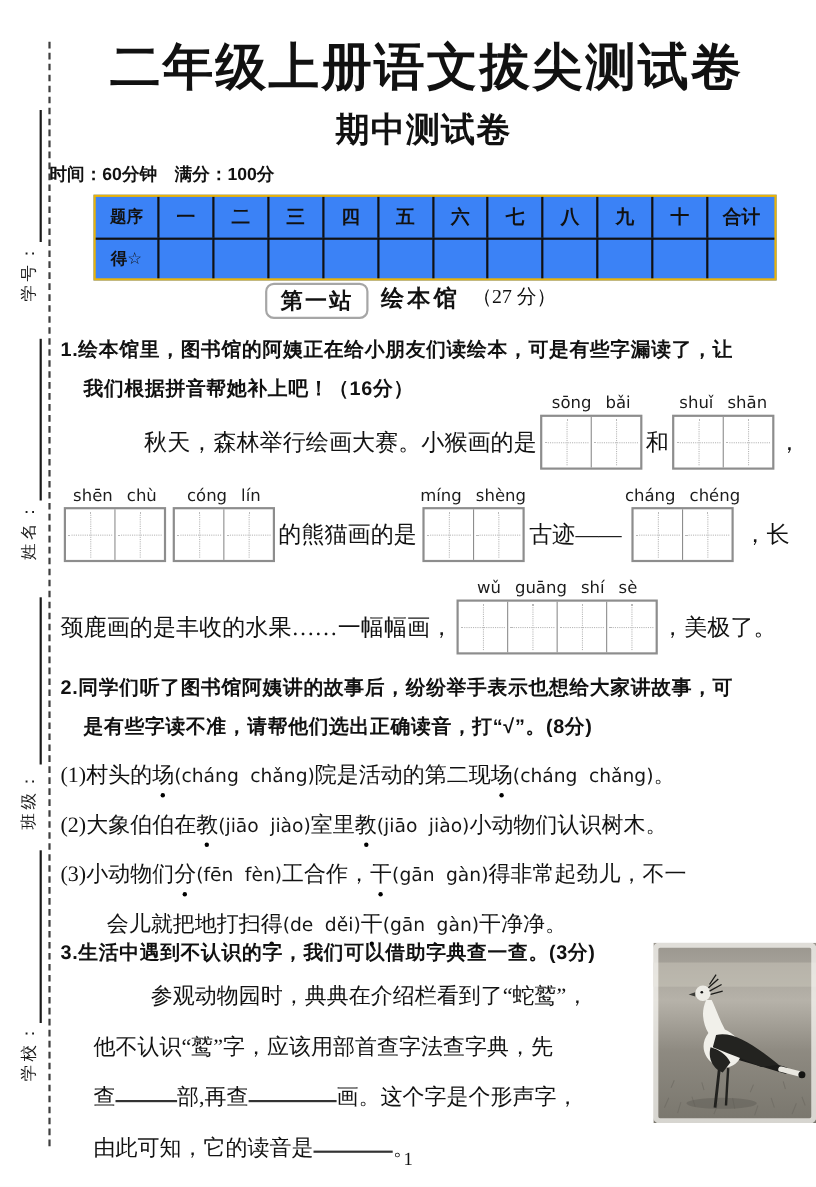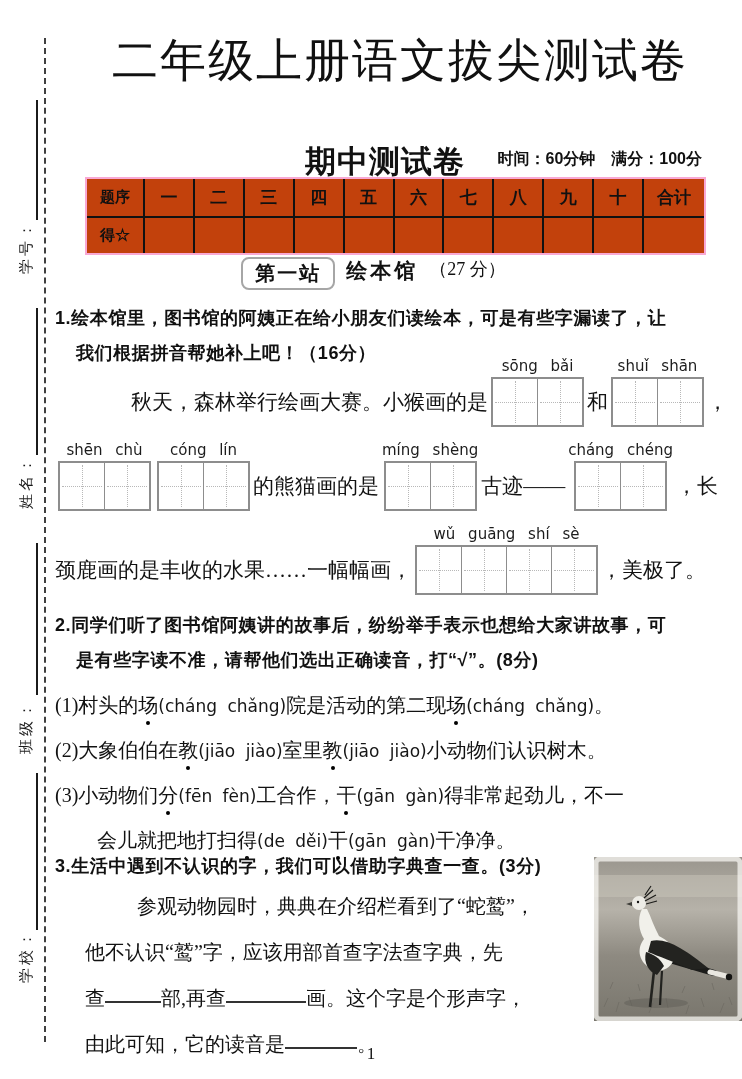--- a/index.html
+++ b/index.html
@@ -6,30 +6,30 @@
   #page{position:relative;width:742px;height:1079px;margin:0 auto;background:#ffffff;overflow:hidden;
         font-family:"Liberation Sans","DejaVu Sans",sans-serif;color:#111;}
 
   
   .m-dash{position:absolute;left:44px;top:38px;height:1004px;width:0;border-left:2px dashed #3f3f3f;}
   .m-line{position:absolute;left:36px;width:2px;background:#1b1b1b;}
   .m-label{position:absolute;left:26px;white-space:nowrap;font-size:15px;letter-spacing:3px;
            transform:translate(-50%,-50%) rotate(-90deg);color:#1b1b1b;}
 
   
-  .title{position:absolute;top:30px;left:60px;width:680px;text-align:center;
-         font-size:46px;font-weight:400;letter-spacing:2px;}
+  .title{position:absolute;top:30px;left:48px;width:680px;text-align:center;
+         font-size:46px;font-weight:700;letter-spacing:2px;}
   .subtitle{position:absolute;top:97px;left:45px;width:680px;text-align:center;
-            font-size:31px;font-weight:800;letter-spacing:1px;margin-top:44px;}
-  .info{position:absolute;top:149px;left:45px;width:657px;text-align:right;
+            font-size:31px;font-weight:800;letter-spacing:1px;}
+  .info{position:absolute;top:149px;left:45px;width:657px;
         font-size:16px;font-weight:700;}
 
   
-  .score-table{position:absolute;top:177px;left:85px;width:617px;border:2px solid #f9a8d4;
-               display:grid;grid-template-columns:56px repeat(10,1fr) 62px;grid-auto-rows:37px;background:#c2410c;font-family:Liberation Serif, serif;}
+  .score-table{position:absolute;top:177px;left:85px;width:617px;border:2px solid #eab308;
+               display:grid;grid-template-columns:56px repeat(10,1fr) 62px;grid-auto-rows:37px;background:#3b82f6;}
   .sc{border-left:2px solid #111;border-top:2px solid #111;display:flex;align-items:center;justify-content:center;
       font-weight:700;font-size:17px;}
   .sc.no-t{border-top:none;}
   .sc.no-l{border-left:none;}
   .sc.small{font-size:15px;}
 
   
   .section-head{position:absolute;top:257px;left:45px;width:657px;display:flex;justify-content:center;
                 gap:11px;}
   .badge{border:2px solid #a6a6a6;border-radius:8px;padding:1px 12px;font-size:20px;font-weight:800;letter-spacing:2px;}

